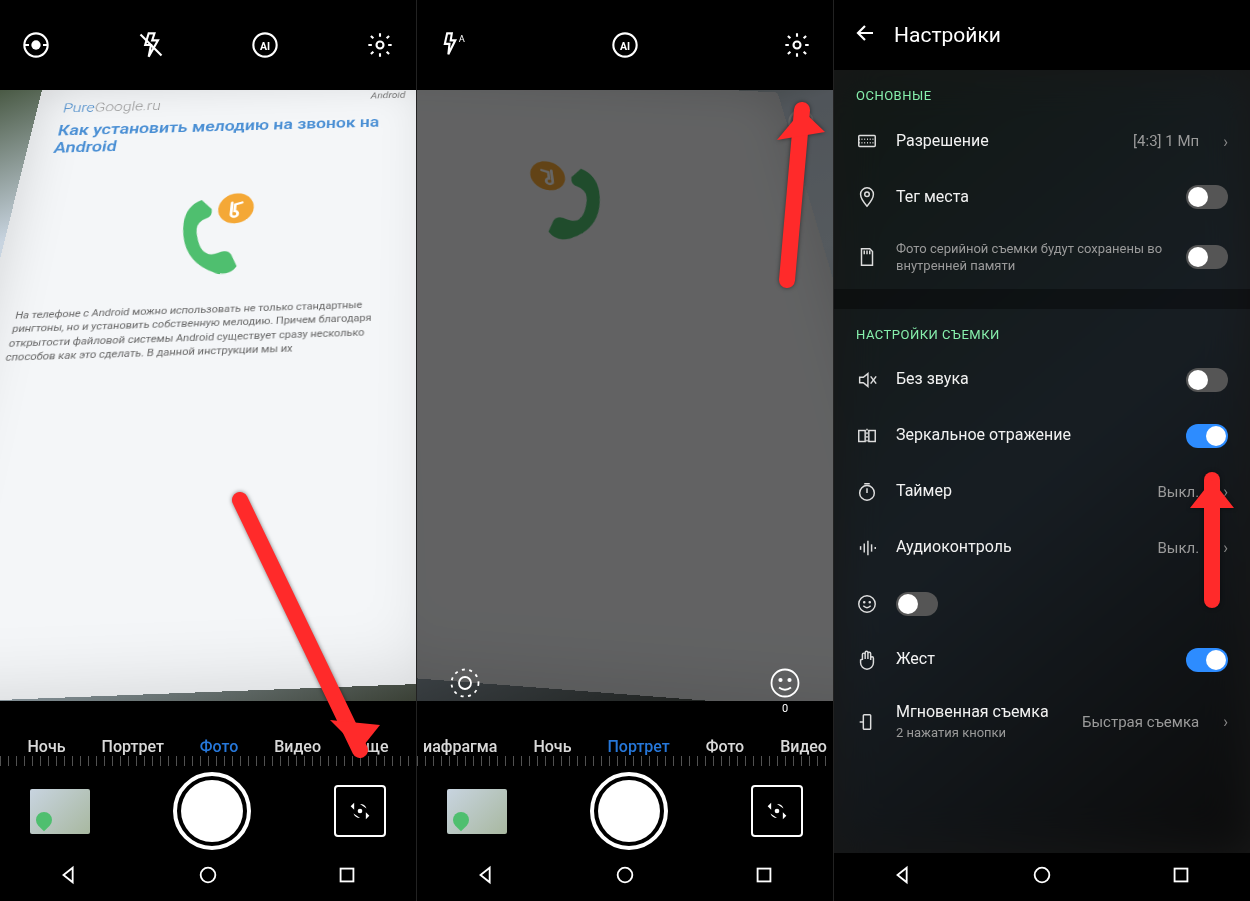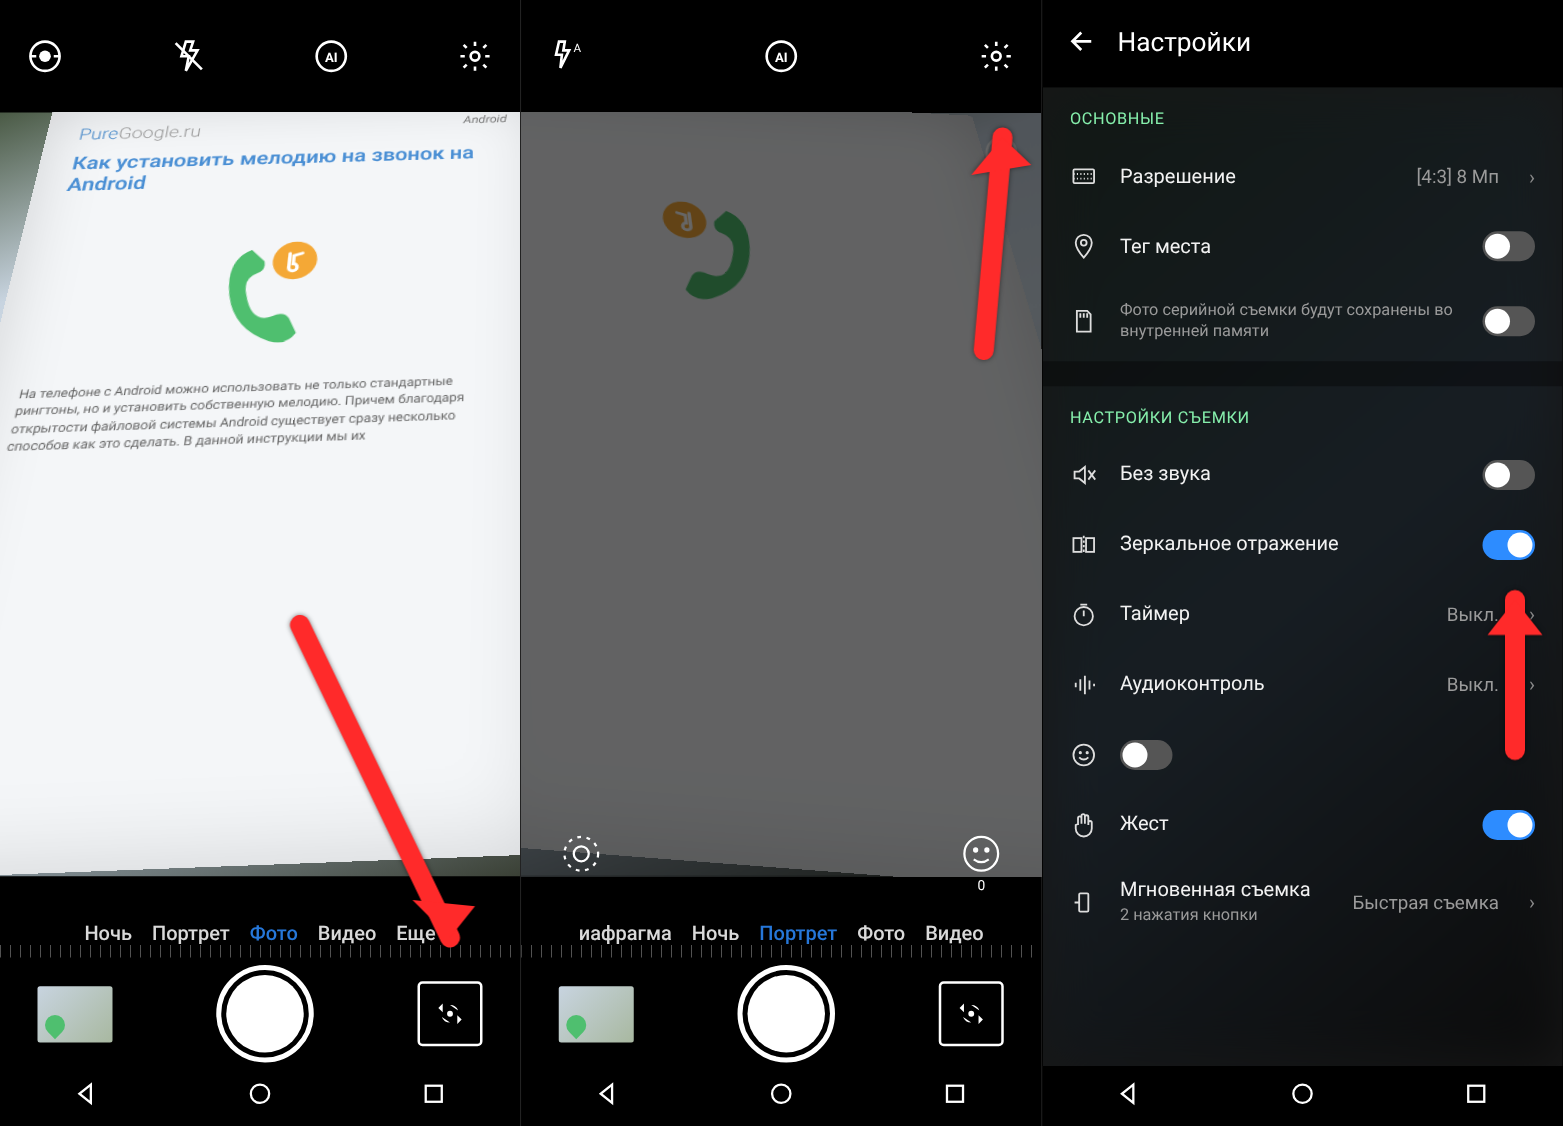--- a/index.html
+++ b/index.html
@@ -34,21 +34,21 @@
     position: absolute; top: 0; left: 0; right: 0; height: 90px;
     display: flex; align-items: center; justify-content: space-between;
     padding: 0 20px;
   }
   .topbar .ico { width:32px; height:32px; display:flex; align-items:center; justify-content:center; color:#fff; }
   .topbar svg { width:28px; height:28px; stroke:#fff; fill:none; stroke-width:1.8; }
 
   
   .modes {
     position:absolute; left:0; right:0; bottom:145px;
-    display:flex; justify-content:center; gap:16px;
+    display:flex; justify-content:center; gap:36px;
     color:#fff; font-size:16px; font-weight:500;
   }
   .modes span { opacity:0.85; white-space:nowrap; }
   .modes span.active { color:#2d8cff; }
   .ruler {
     position:absolute; left:0; right:0; bottom:135px; height:10px;
     background-image: repeating-linear-gradient(90deg,#888 0 1px,transparent 1px 8px);
     opacity:0.6;
   }
 
@@ -356,21 +356,21 @@
         <div class="ico">
           <svg viewBox="0 0 24 24">
               <rect x="3" y="6" width="18" height="12" rx="1"></rect>
               <line x1="3" y1="10" x2="21" y2="10" stroke-dasharray="1 2"></line>
               <line x1="3" y1="14" x2="21" y2="14" stroke-dasharray="1 2"></line>
             </svg>
         </div>
         <div class="txt">
             <div class="label">Разрешение</div>
           </div>
-        <div class="val">[4:3] 8 Мп</div>
+        <div class="val">[4:3] 1 Мп</div>
         <div class="chev">›</div>
       </div>
 
       <div class="sett-row">
         <div class="ico">
           <svg viewBox="0 0 24 24">
               <path d="M12 2a7 7 0 0 0-7 7c0 5 7 13 7 13s7-8 7-13a7 7 0 0 0-7-7z"></path>
               <circle cx="12" cy="9" r="2.5"></circle>
             </svg>
         </div>

